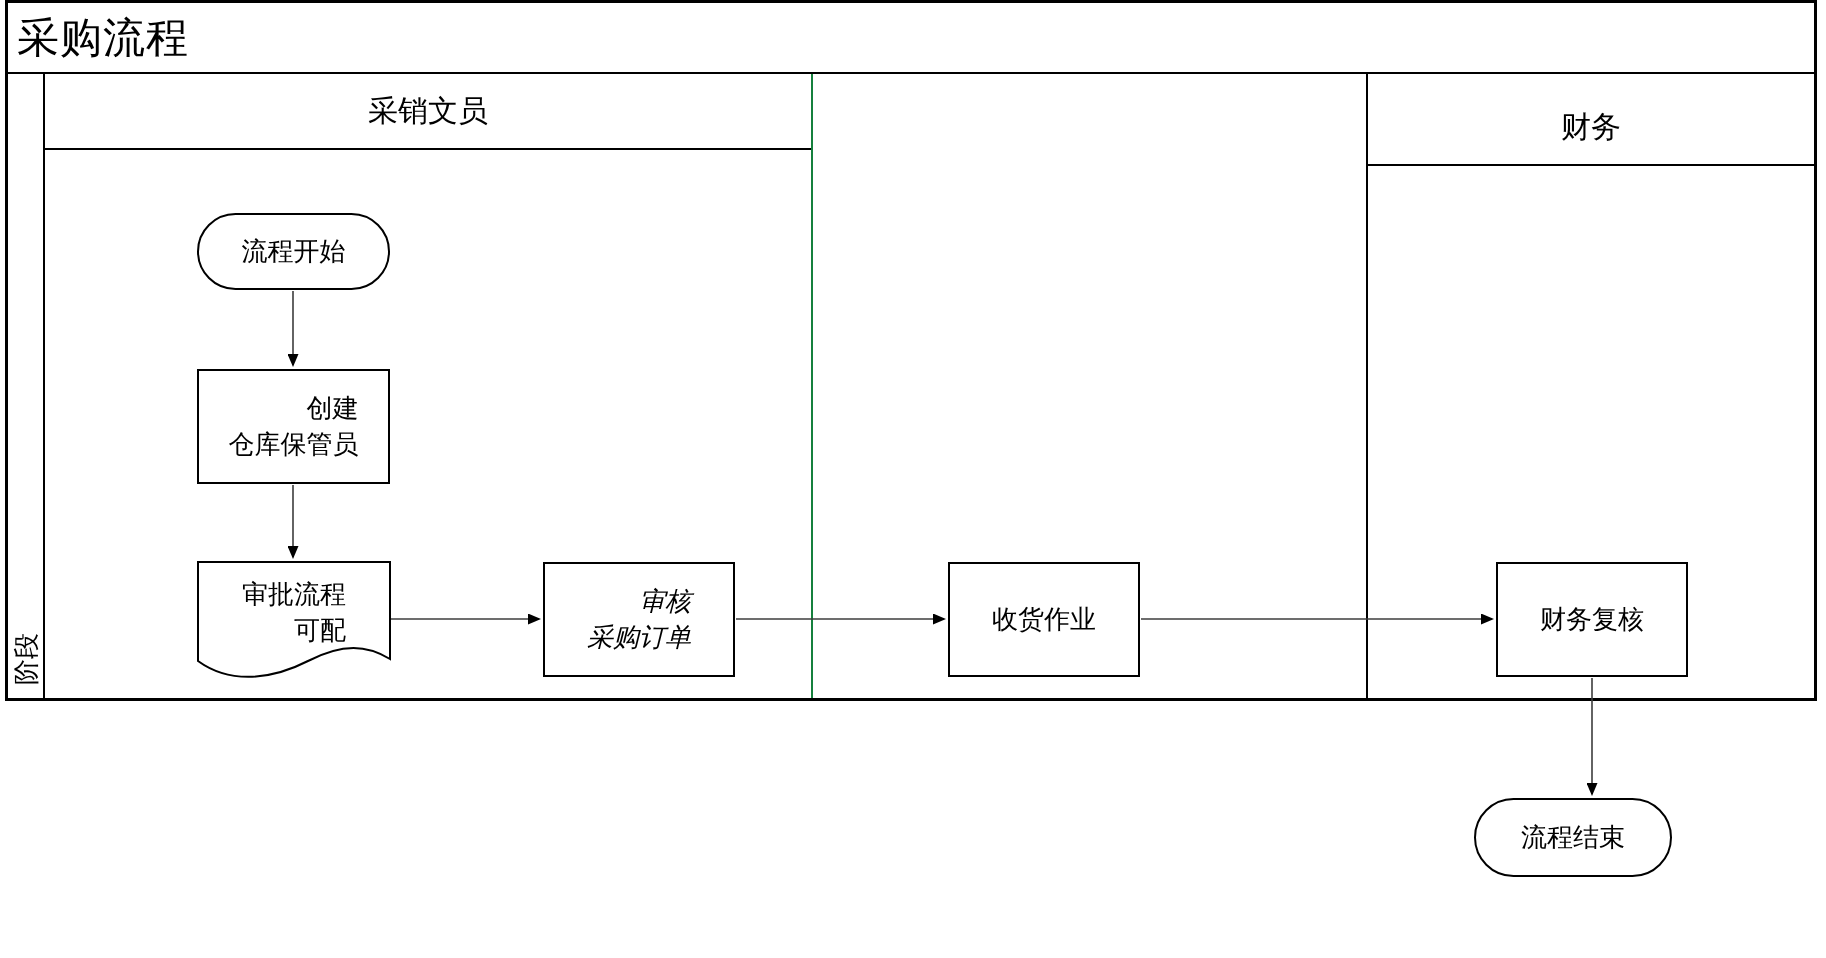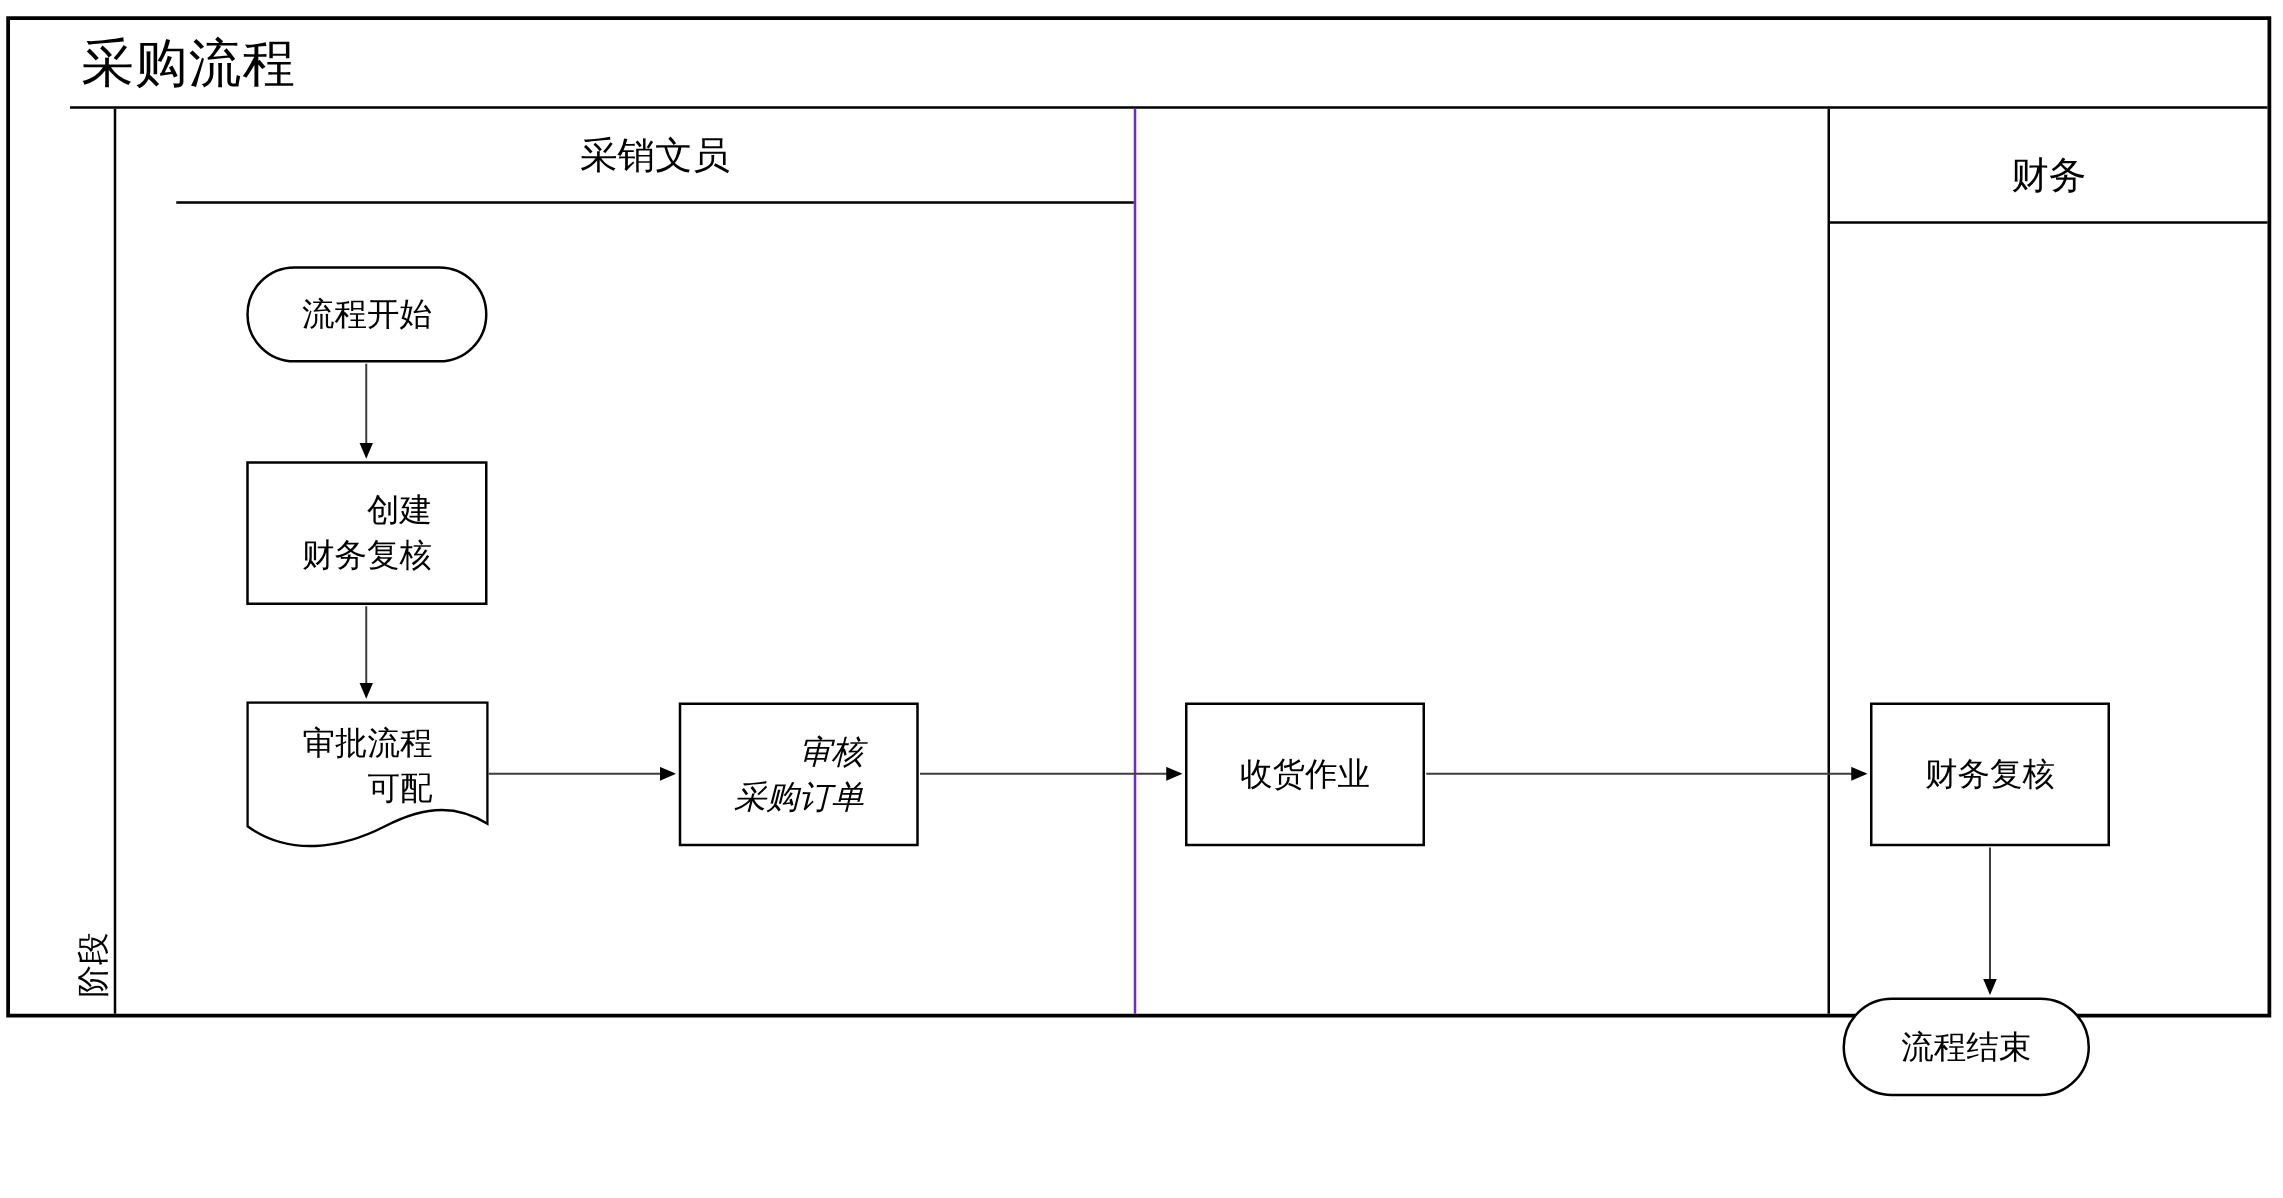--- a/index.html
+++ b/index.html
@@ -12,27 +12,26 @@
   .canvas {
     position: relative;
     width: 1826px;
     height: 958px;
     background: #ffffff;
     overflow: hidden;
   }
   
   .outer {
     position: absolute;
-    left: 5px; top: 13px;
-    width: 1812px; height: 801px;
+    left: 5px; top: 0;
+    width: 1812px; height: 701px;
     border: 3px solid #000;
     box-sizing: border-box;
     display: flex;
     flex-direction: column;
-    padding-left: 48px;
   }
   .title-row {
     height: 71px;
     box-sizing: border-box;
     border-bottom: 2px solid #000;
     display: flex;
     align-items: center;
     padding-left: 9px;
   }
   .title-row .title-text {
@@ -59,21 +58,21 @@
     transform-origin: 50% 50%;
     white-space: nowrap;
     font-size: 26px;
     line-height: 1;
   }
   .lane {
     box-sizing: border-box;
     display: flex;
     flex-direction: column;
   }
-  .lane-1 { width: 768px; border-right: 2px solid #6d28d9; margin-left: 48px; }
+  .lane-1 { width: 768px; border-right: 2px solid #15803d; }
   .lane-2 { width: 555px; border-right: 2px solid #000; }
   .lane-3 { flex: 1; margin-top: 16px; }
   .lane-header {
     height: 76px;
     box-sizing: border-box;
     border-bottom: 2px solid #000;
     display: flex;
     align-items: center;
     justify-content: center;
     font-size: 30px;
@@ -167,21 +166,21 @@
 
     <line x1="1592" y1="678" x2="1592" y2="794" stroke="#3d3d3d" stroke-width="1.6" marker-end="url(#arrow)"></line>
   </svg>
 
   <div class="node terminator" style="left:197px; top:213px; width:193px; height:77px;">
     <span class="node-label">流程开始</span>
   </div>
 
   <div class="node process" style="left:197px; top:369px; width:193px; height:115px;">
     <span class="node-label">创建
-财务复核</span>
+仓库保管员</span>
   </div>
 
   <div class="node document" style="left:197px; top:561px; width:194px; height:120px;">
     <svg width="194" height="120" viewBox="0 0 194 120">
       <path d="M1,1 L193,1 L193,98 C170,84 146,82 111,100 C76,118 34,124 1,100 Z" fill="#ffffff" stroke="#000" stroke-width="2"></path>
     </svg>
     <span class="node-label">审批流程
 可配</span>
   </div>
 

